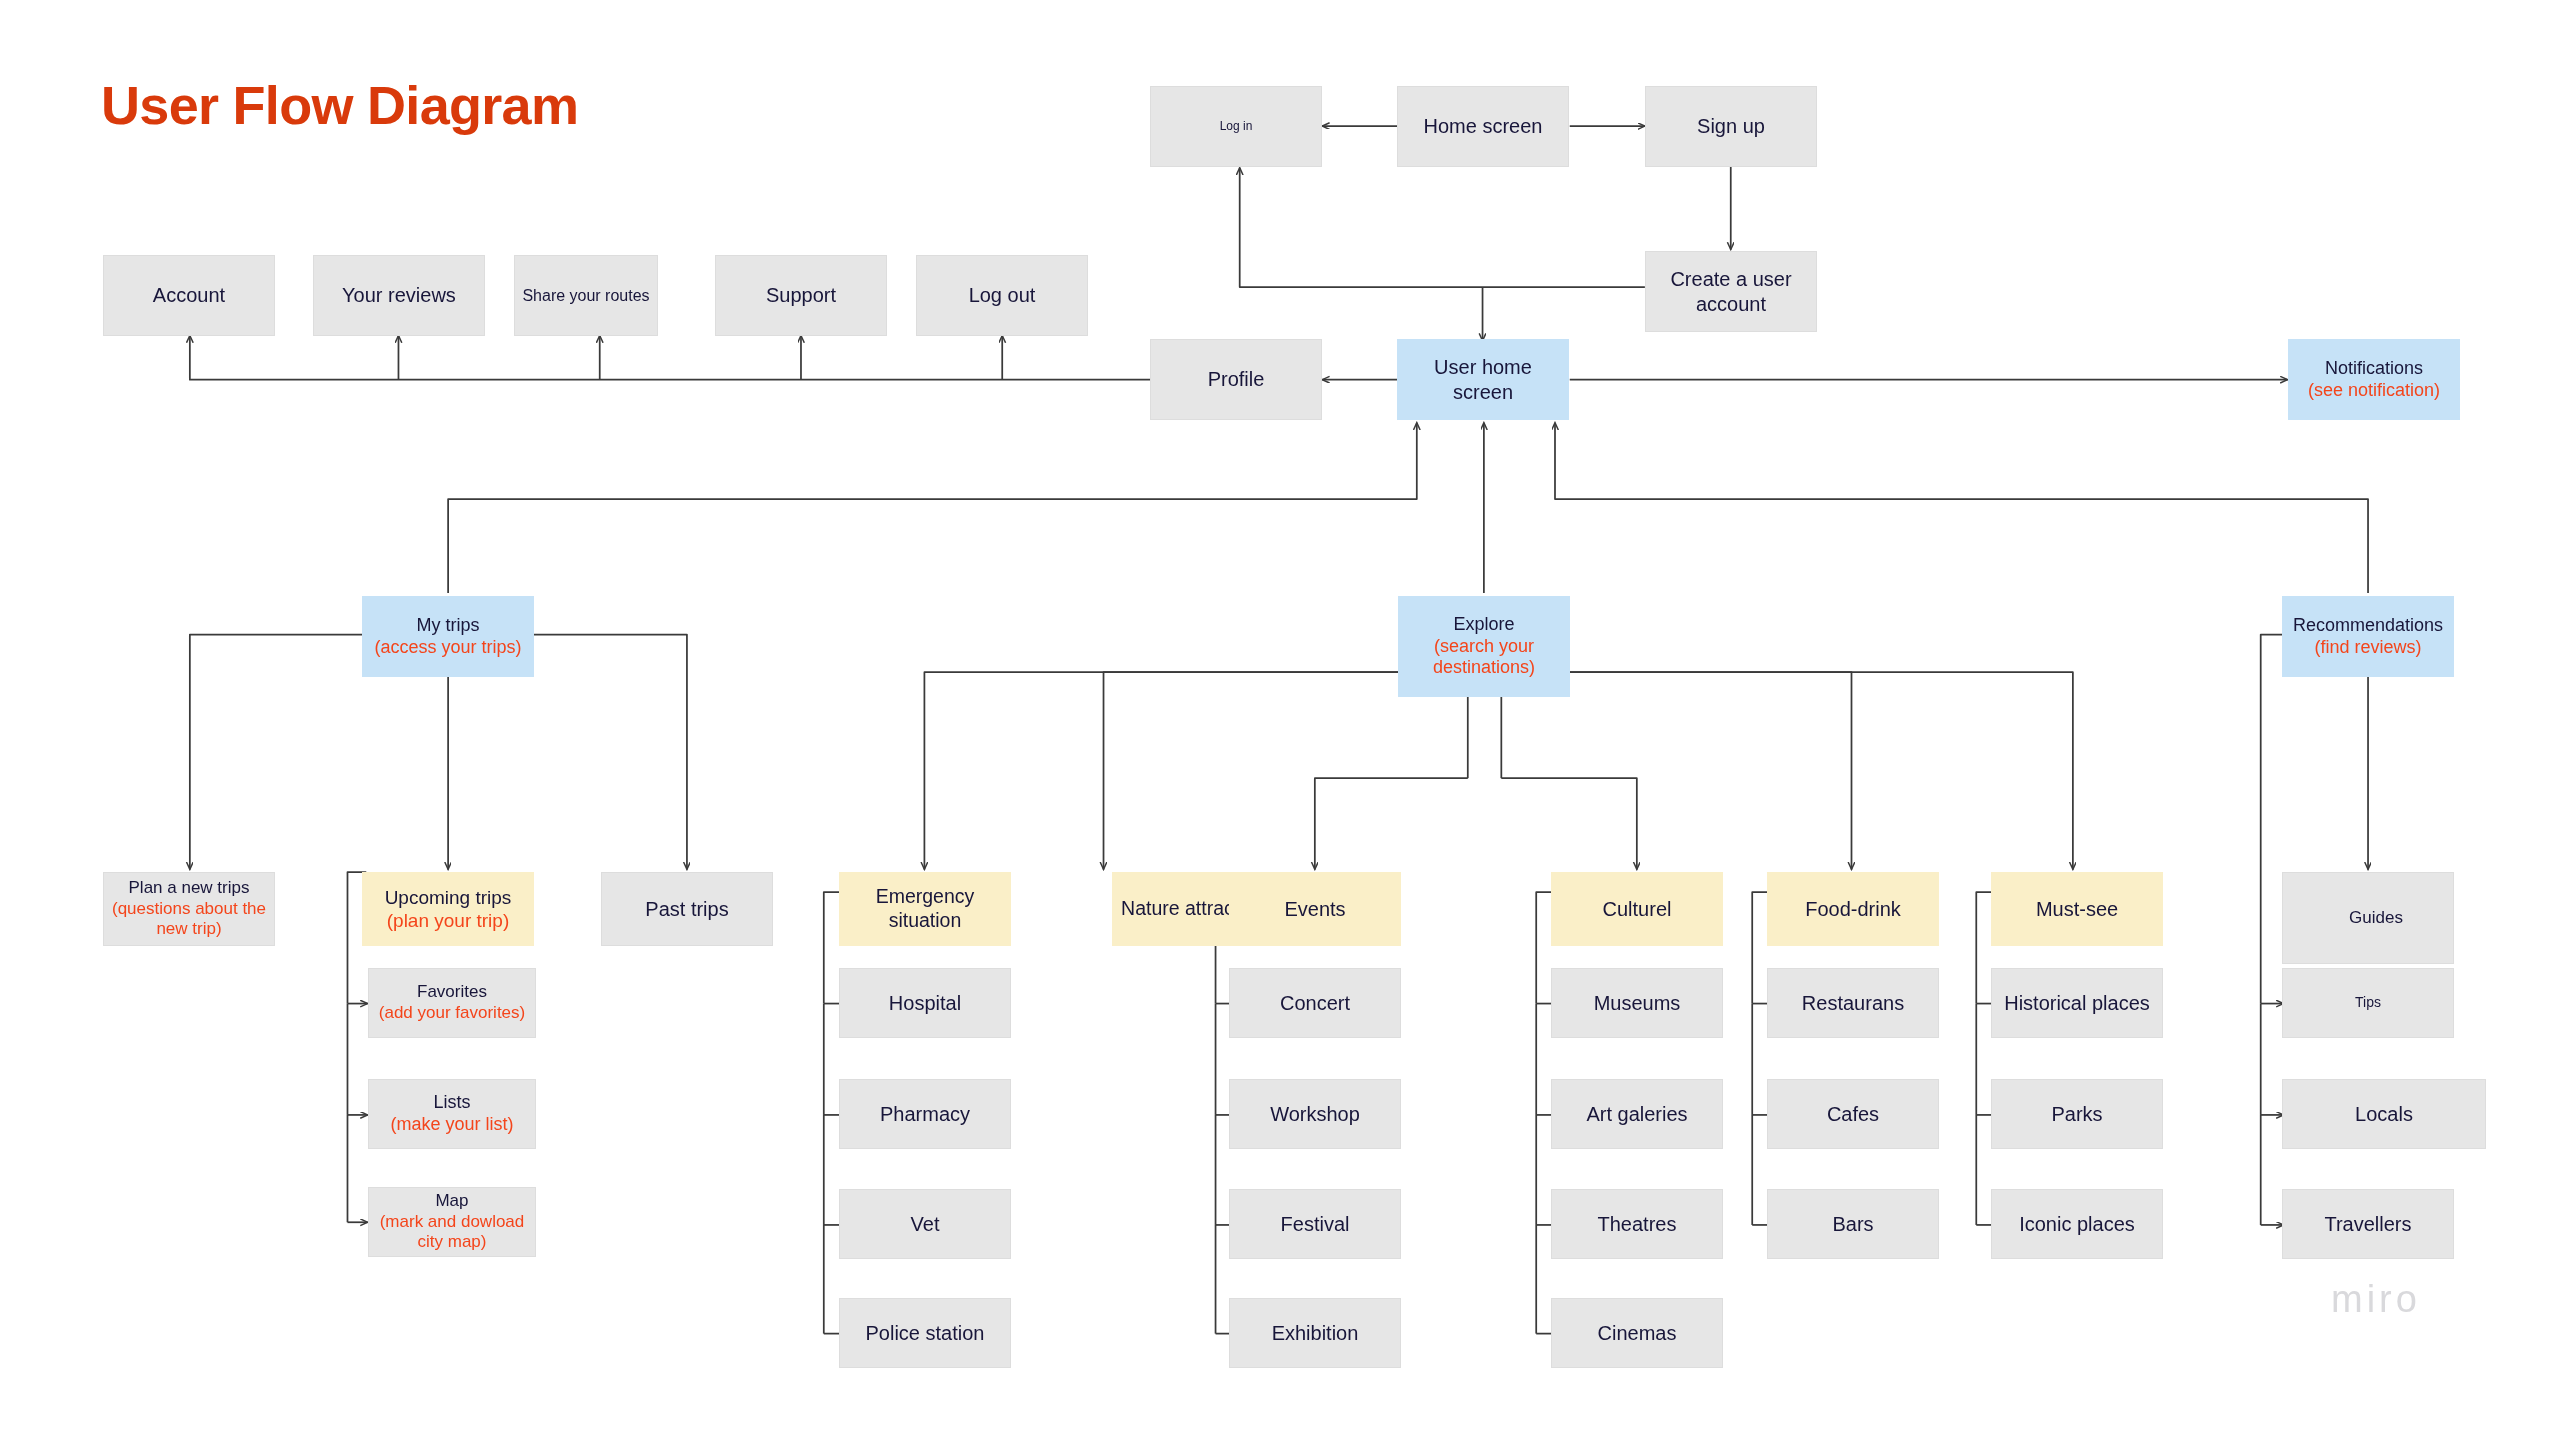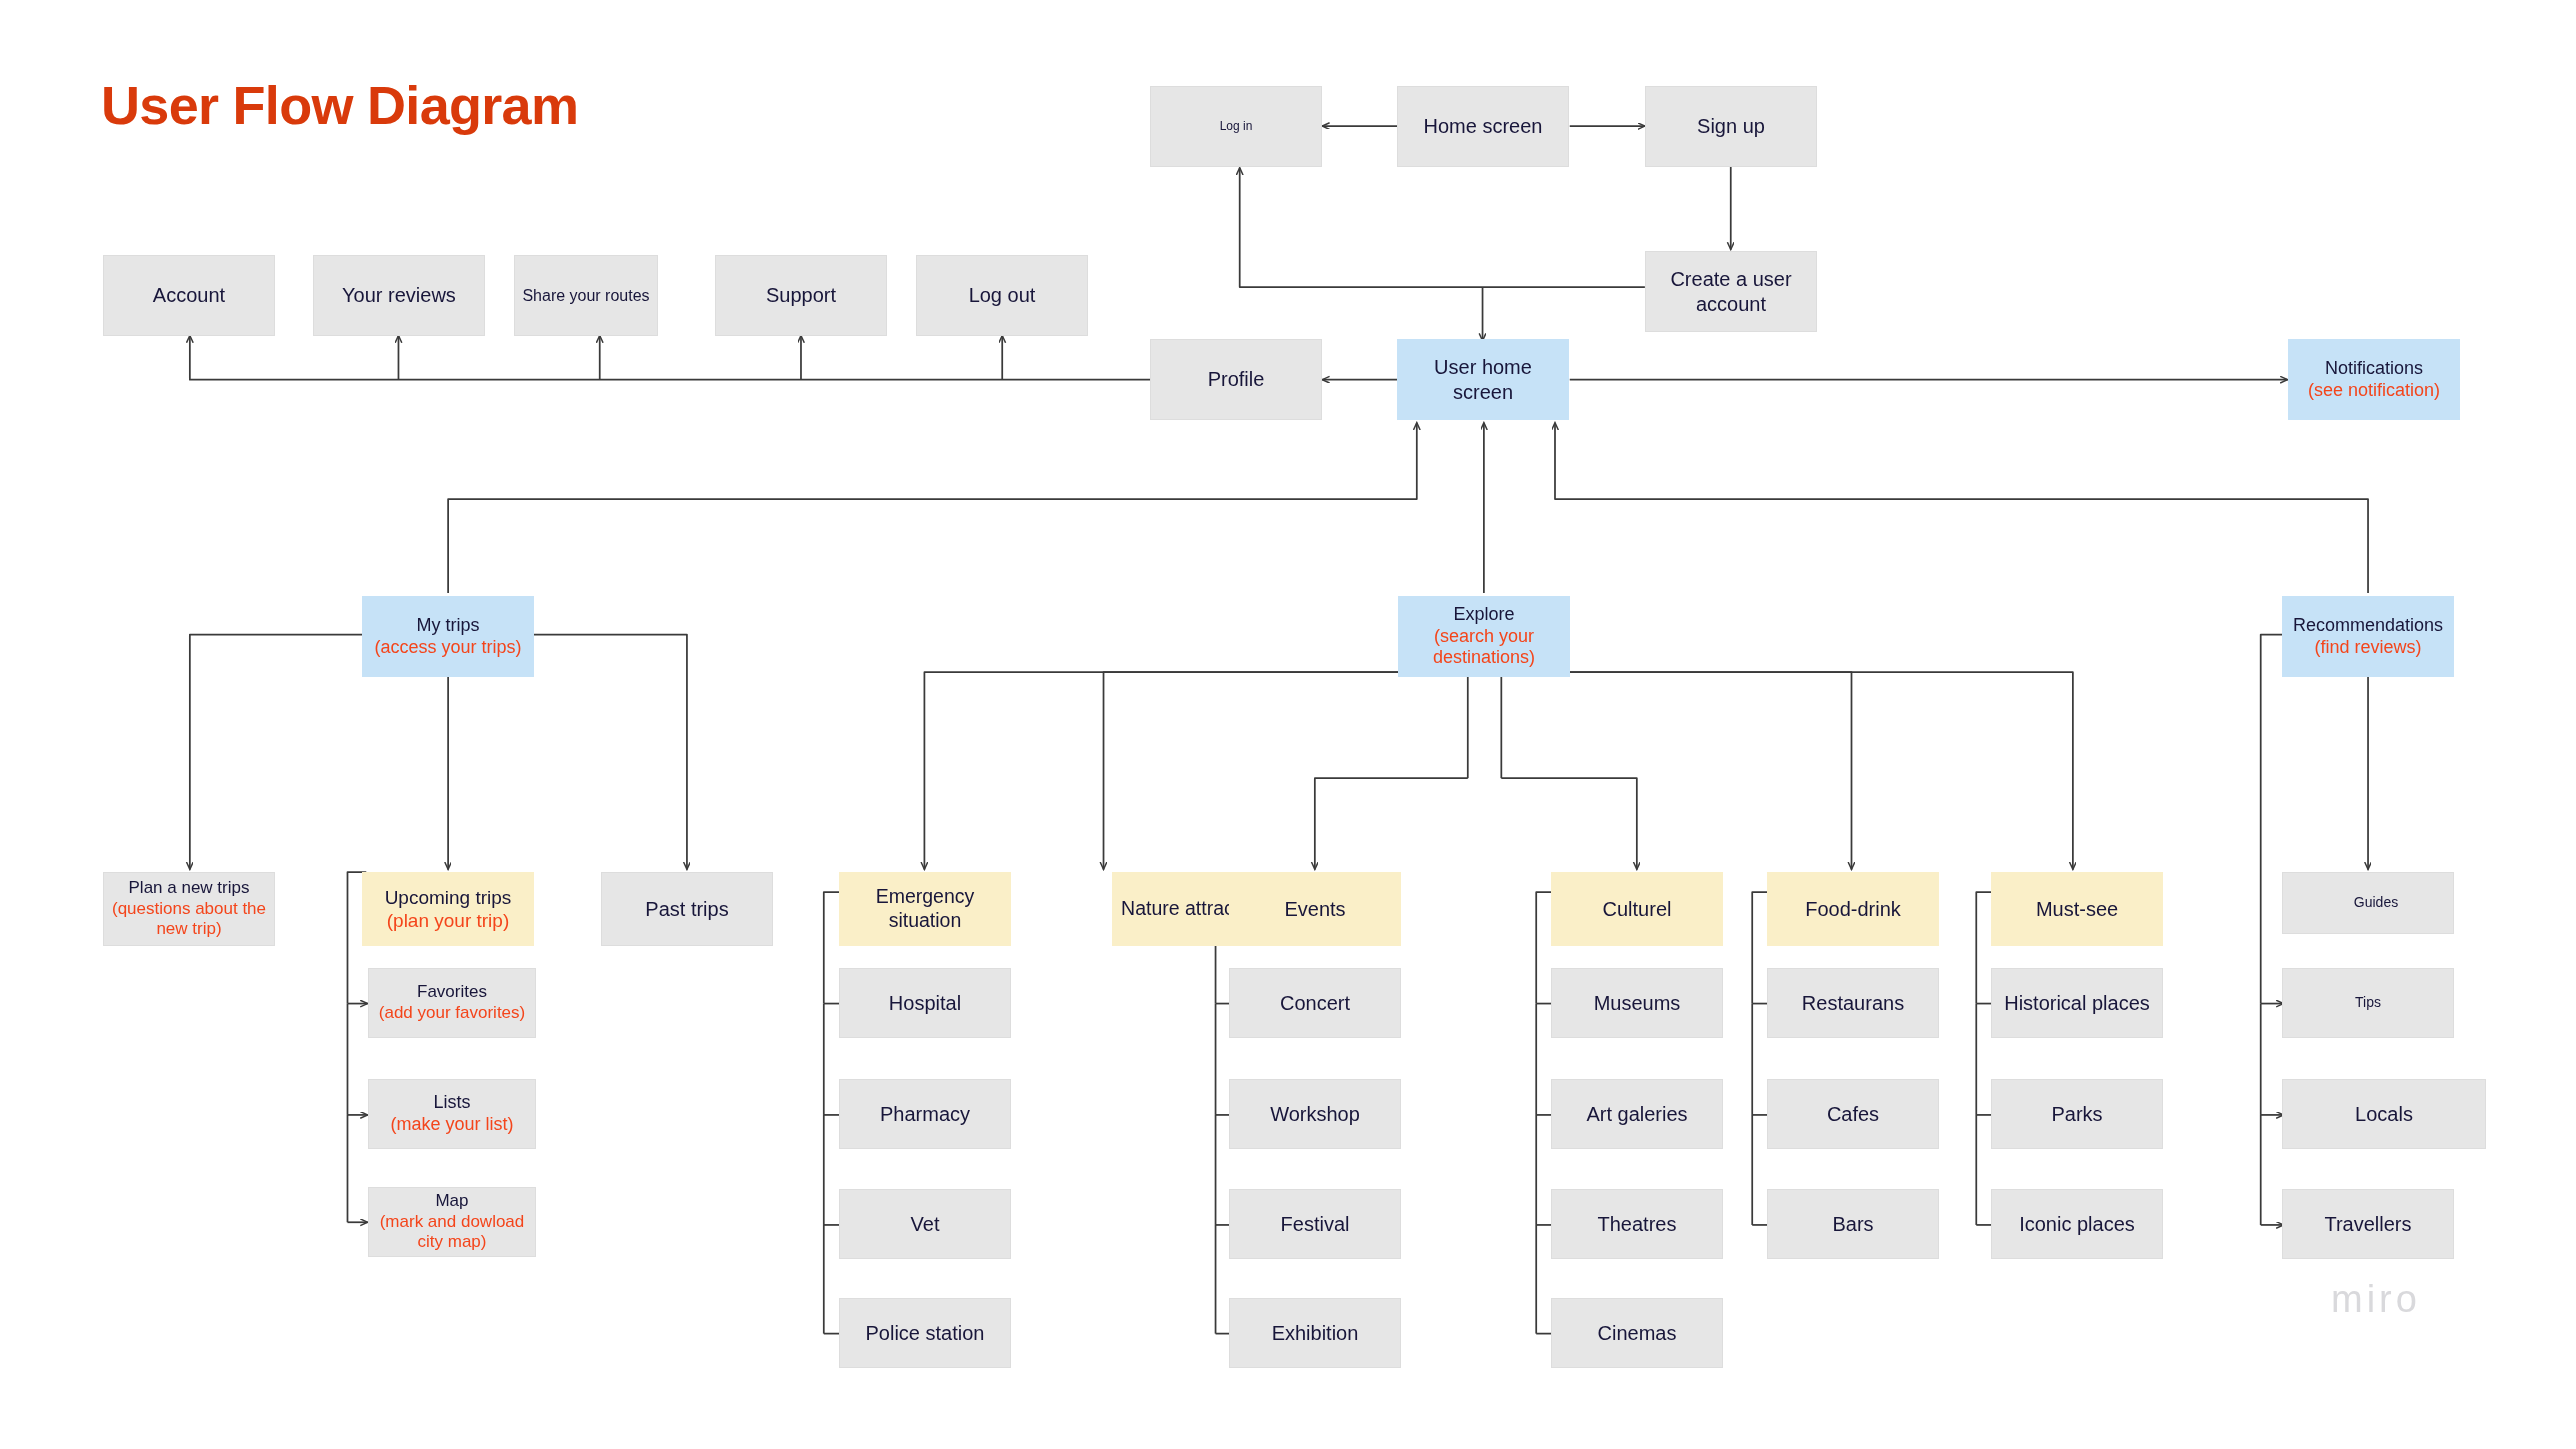--- a/index.html
+++ b/index.html
@@ -222,21 +222,21 @@
 <div class="node blue" style="left:2288px; top:339px; width:172px; height:81px; font-size:18px;">
   <span class="main">Notifications</span>
   <span class="sub">(see notification)</span>
 </div>
 
 <div class="node blue" style="left:362px; top:596px; width:172px; height:81px; font-size:18px;">
   <span class="main">My trips</span>
   <span class="sub">(access your trips)</span>
 </div>
 
-<div class="node blue" style="left:1398px; top:596px; width:172px; height:81px; font-size:18px;">
+<div class="node blue" style="left:1398px; top:596px; width:172px; height:101px; font-size:18px;">
   <span class="main">Explore</span>
   <span class="sub">(search your destinations)</span>
 </div>
 
 <div class="node blue" style="left:2282px; top:596px; width:172px; height:81px; font-size:18px;">
   <span class="main">Recommendations</span>
   <span class="sub">(find reviews)</span>
 </div>
 
 <div class="node gray" style="left:103px; top:872px; width:172px; height:74px; font-size:17px;">
@@ -357,21 +357,21 @@
 </div>
 
 <div class="node gray" style="left:1991px; top:1079px; width:172px; height:70px; font-size:20px;">
   <span class="main">Parks</span>
 </div>
 
 <div class="node gray" style="left:1991px; top:1189px; width:172px; height:70px; font-size:20px;">
   <span class="main">Iconic places</span>
 </div>
 
-<div class="node gray" style="left:2282px; top:872px; width:172px; height:62px; font-size:14px;padding-left:20px;">
+<div class="node gray" style="left:2282px; top:872px; width:172px; height:92px; font-size:17px;padding-left:20px;">
   <span class="main">Guides</span>
 </div>
 
 <div class="node gray" style="left:2282px; top:968px; width:172px; height:70px; font-size:14px;">
   <span class="main">Tips</span>
 </div>
 
 <div class="node gray" style="left:2282px; top:1079px; width:204px; height:70px; font-size:20px;">
   <span class="main">Locals</span>
 </div>

